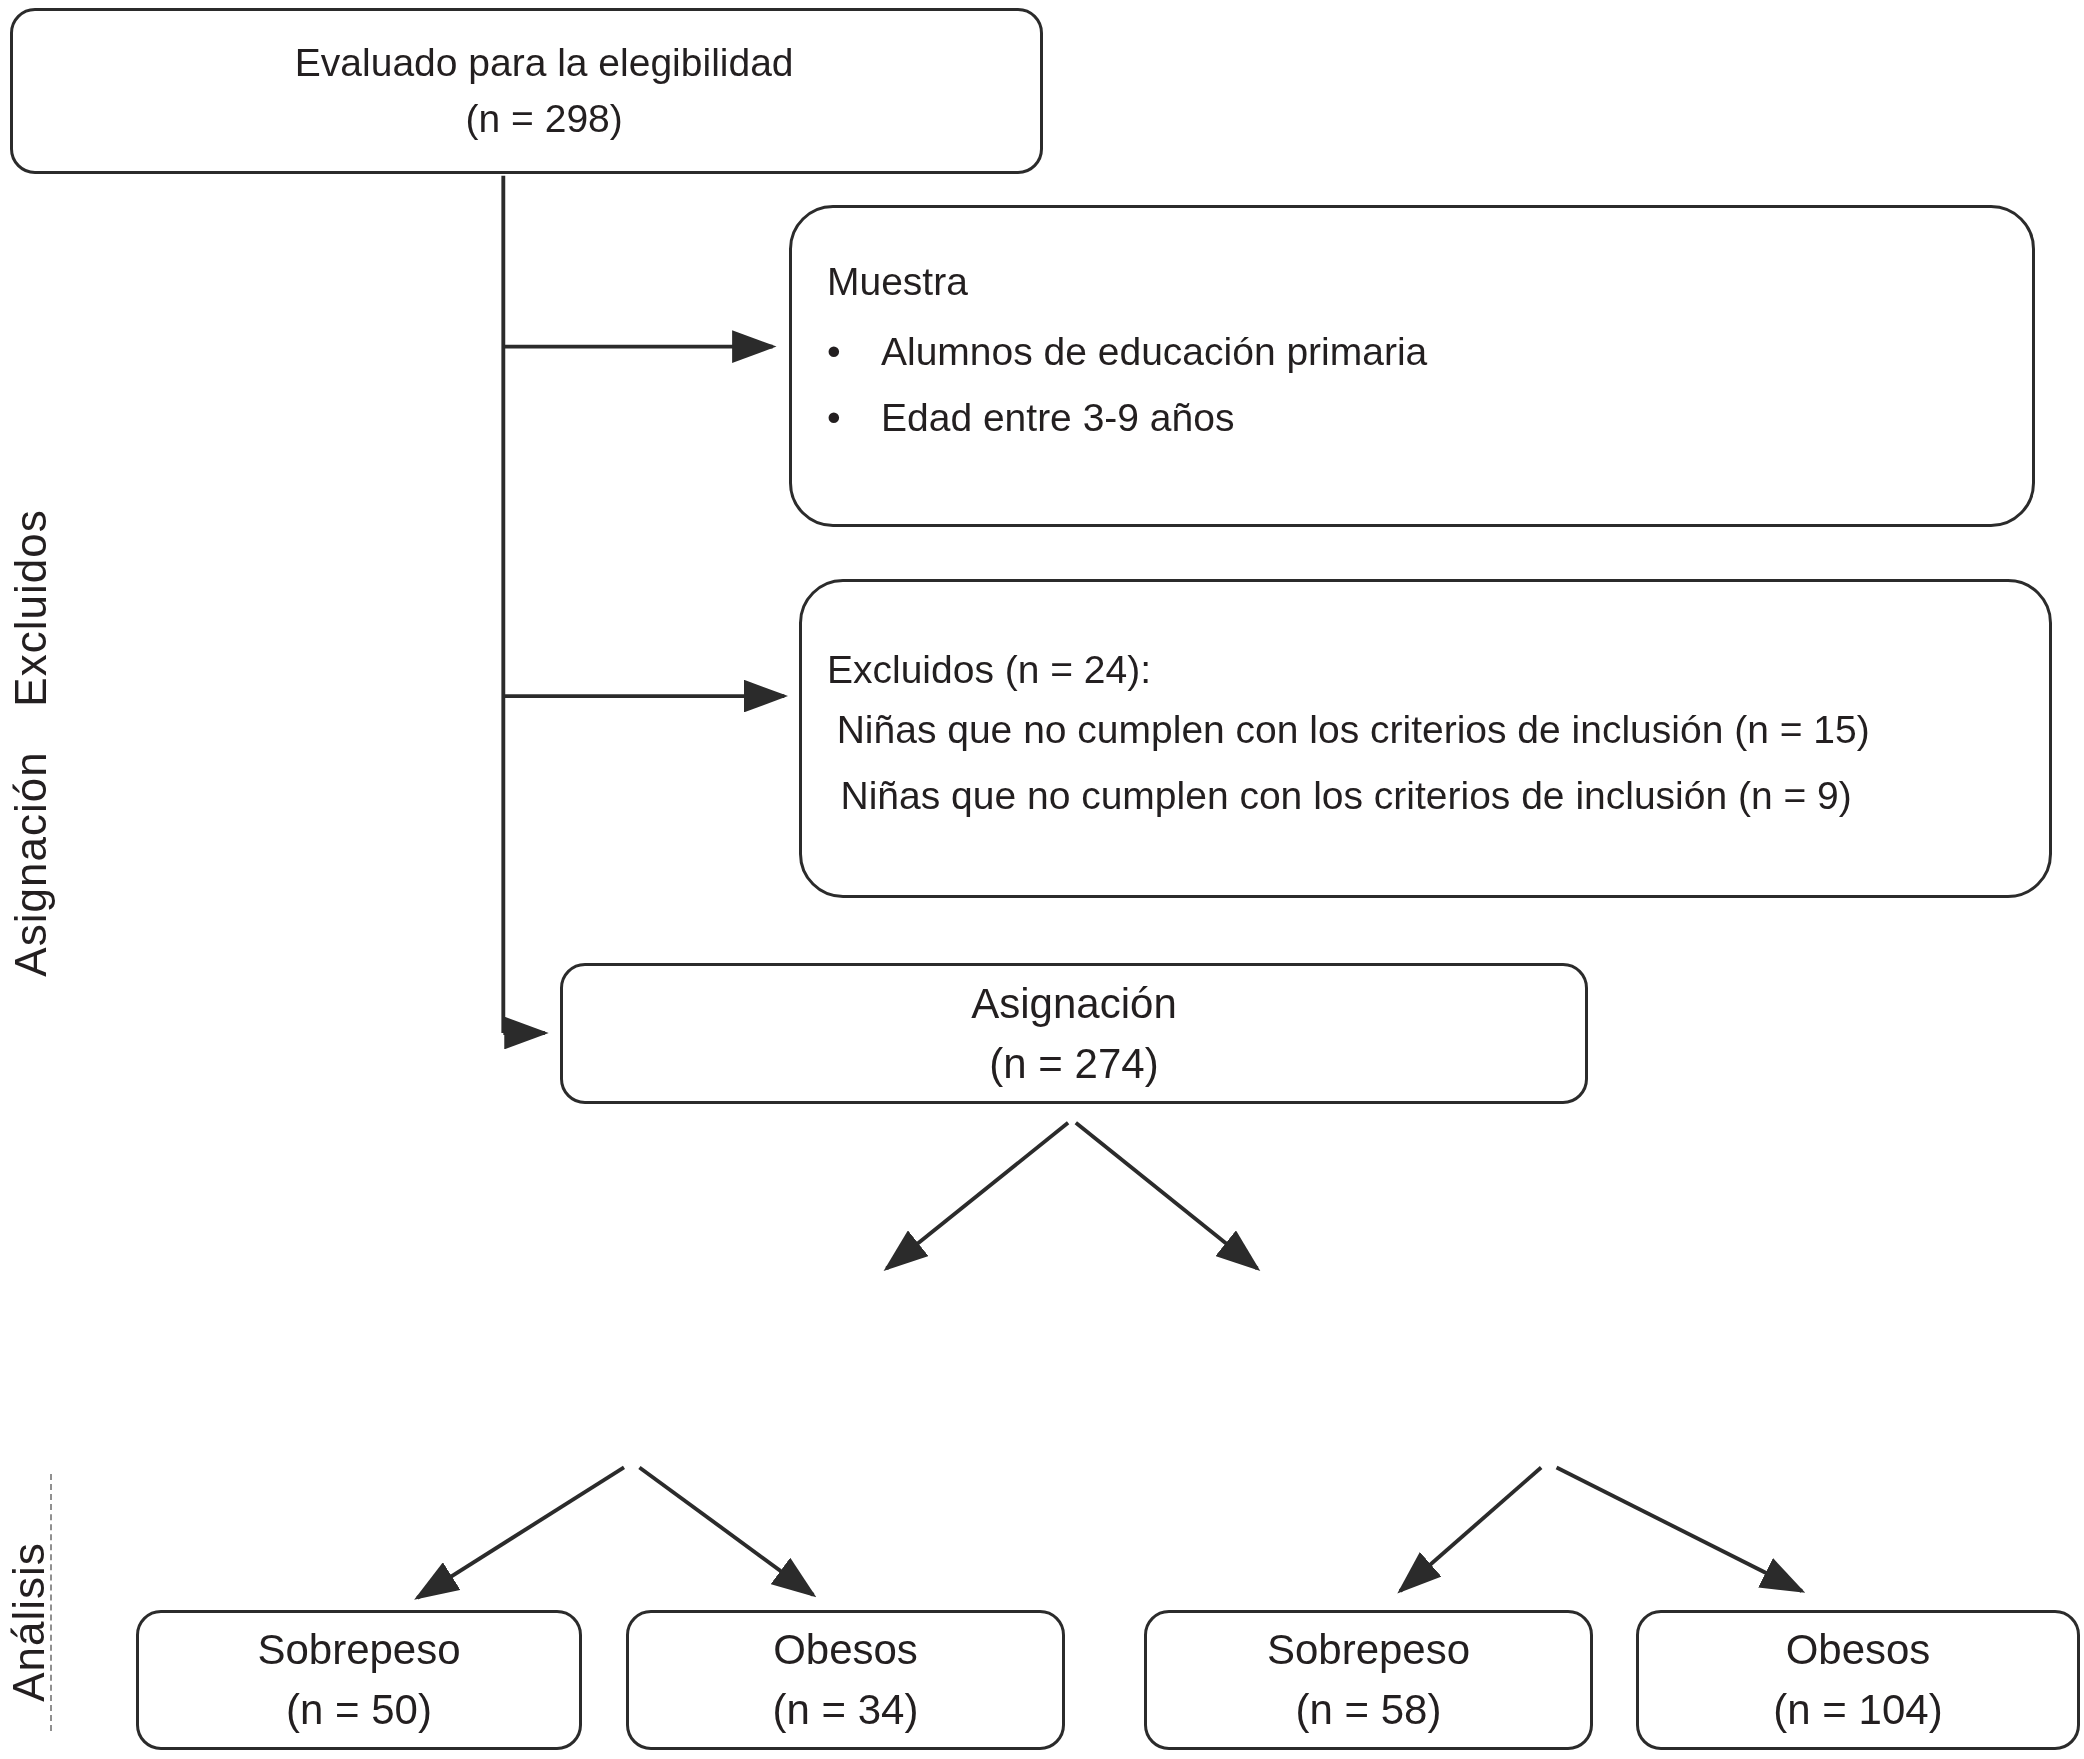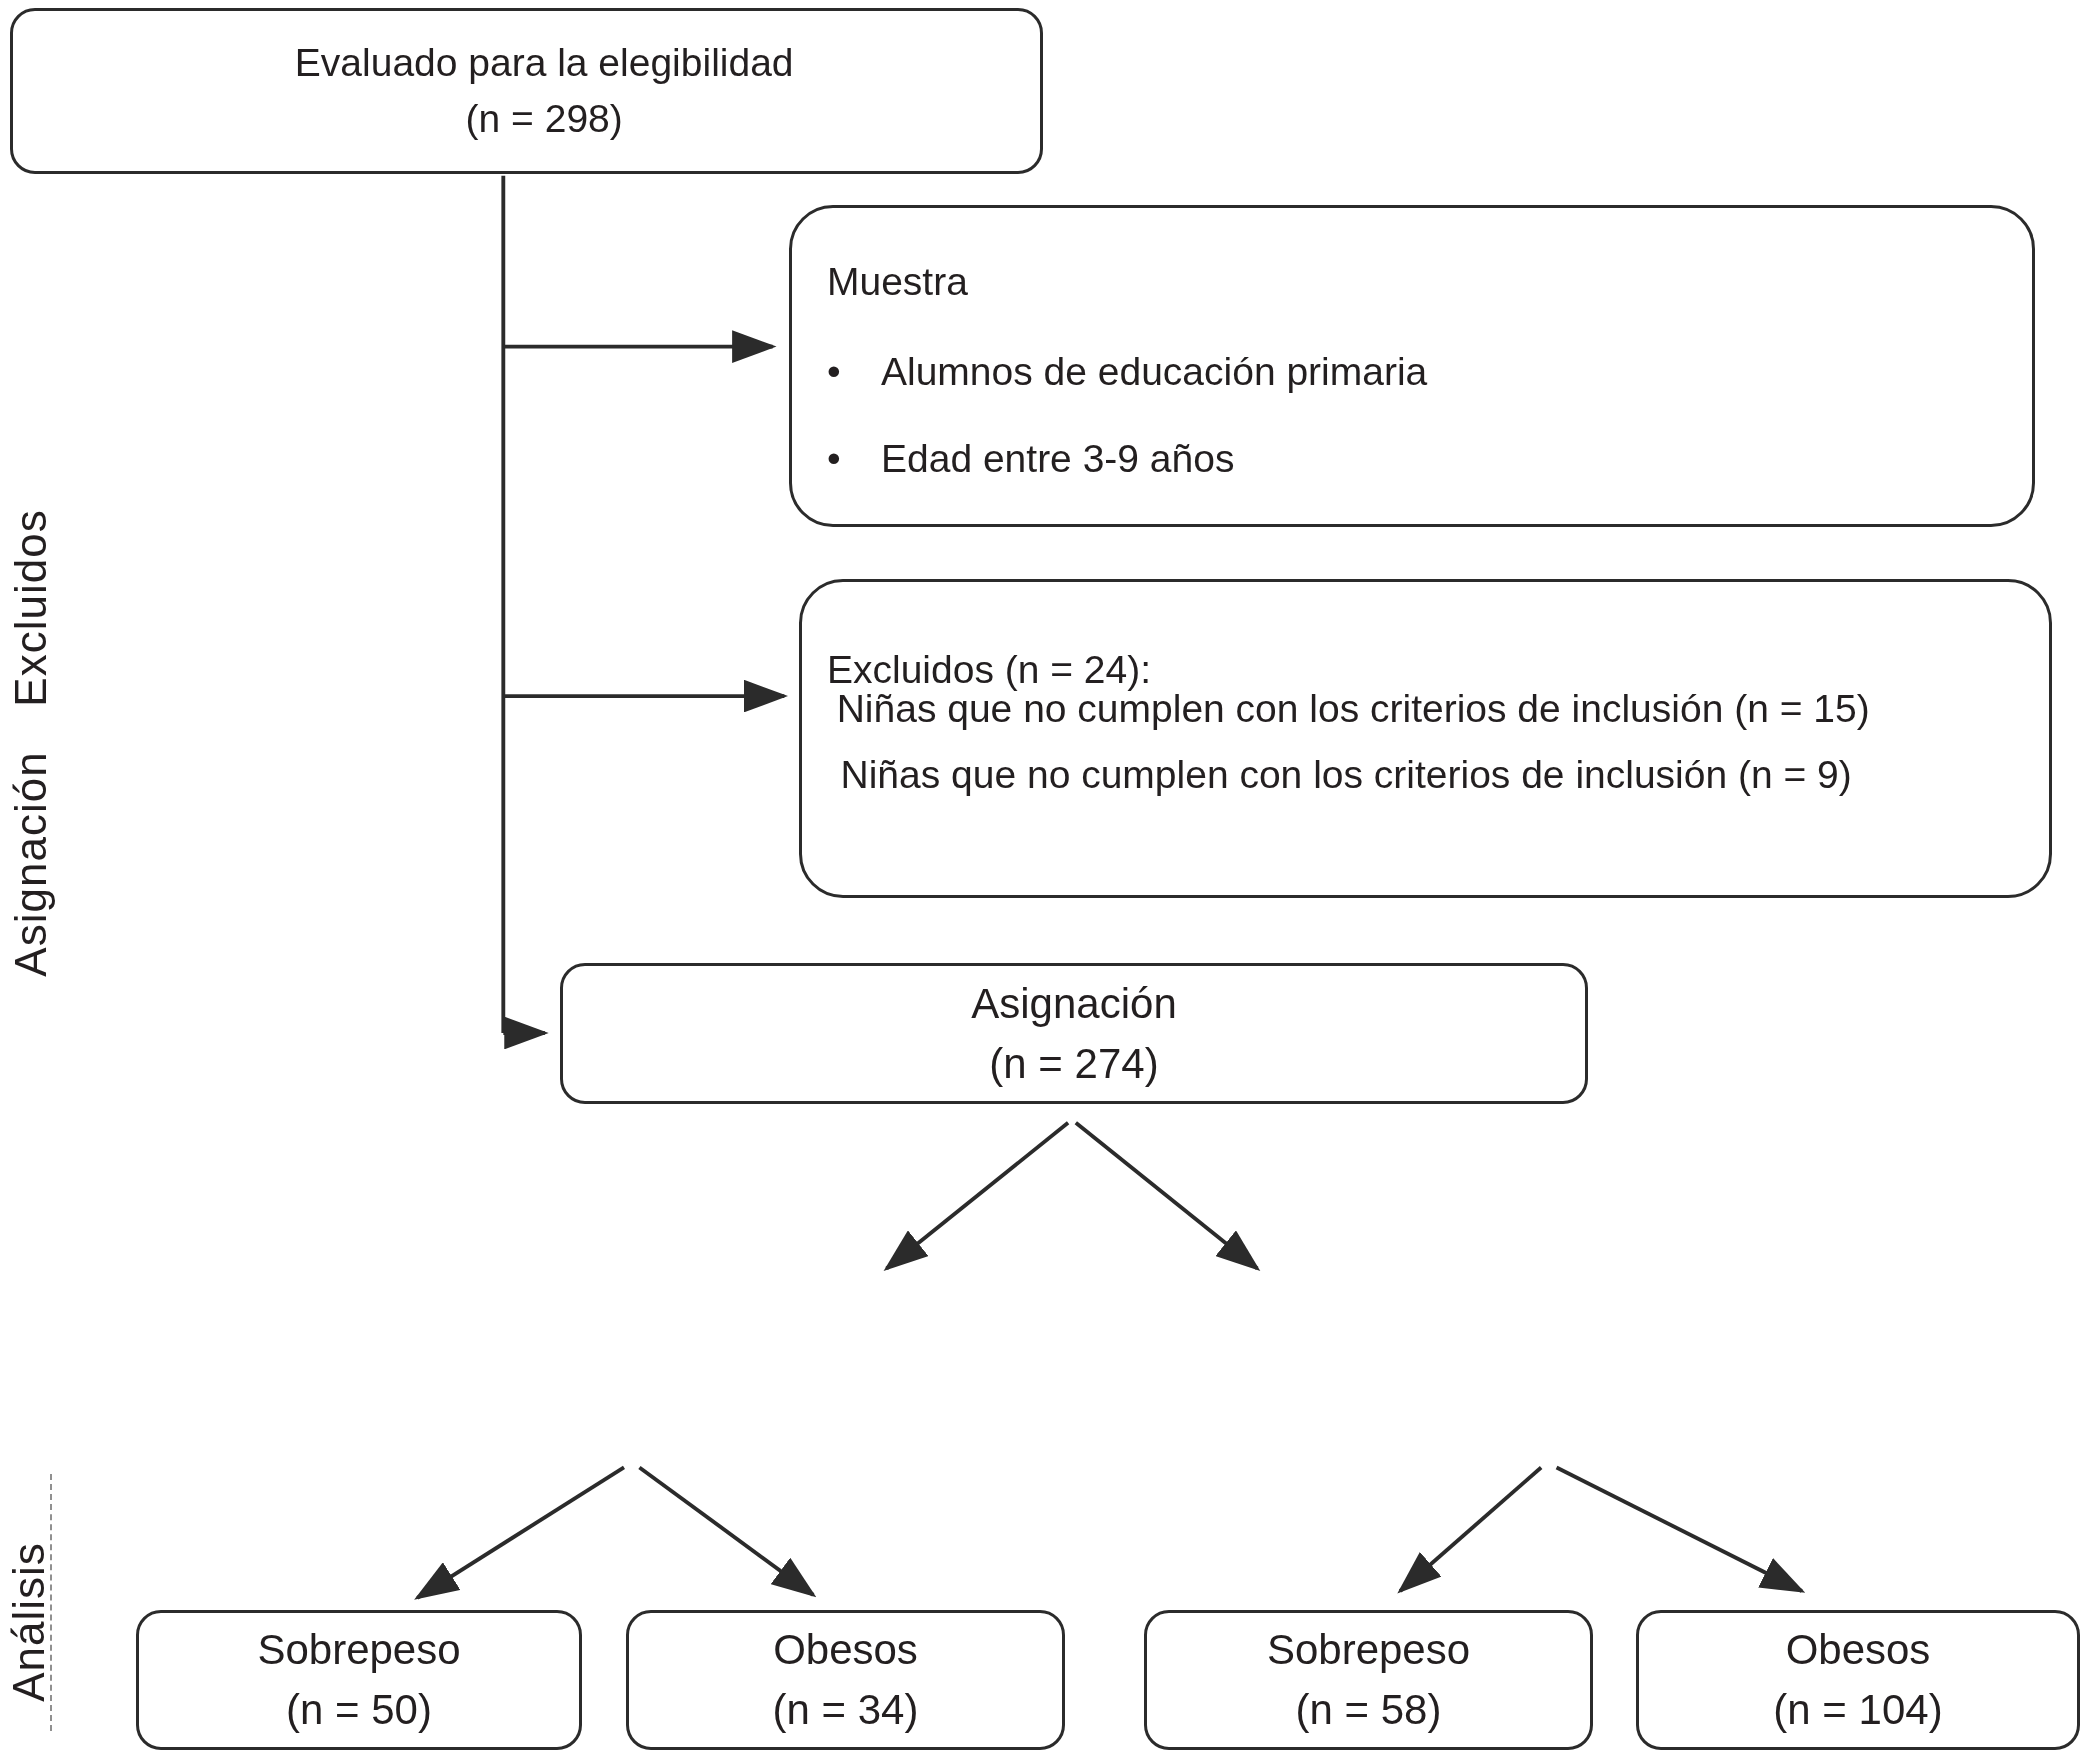--- a/index.html
+++ b/index.html
@@ -42,38 +42,37 @@
   .fs44 { font-size: 42px; }
   .big-radius { border-radius: 44px; }
   .left-box {
     align-items: flex-start;
     justify-content: flex-start;
     text-align: left;
   }
   .muestra-box {
     padding: 54px 19.3px 19.3px 35px;
     line-height: 1.0;
-    justify-content: space-between;
   }
   .muestra-title { margin-bottom: 31px; }
   .bullet-row {
     display: flex;
     align-items: baseline;
     margin-bottom: 27px;
   }
   .bullet-dot {
     width: 54px;
     flex: 0 0 54px;
     font-size: 39px;
   }
   .excl-box {
     padding: 68px 19.3px 19.3px 25px;
     line-height: 1.0;
   }
-  .excl-line1 { }
+  .excl-line1 { margin-bottom: 21px; }
   .excl-line2 { margin-bottom: 27px; padding-left: 9.7px; }
   .excl-line3 { padding-left: 13.5px; }
   .side-label {
     position: absolute;
     font-size: 44px;
     white-space: nowrap;
     transform: translate(-50%, -50%) rotate(-90deg);
     z-index: 1;
     letter-spacing: 1px;
   }

